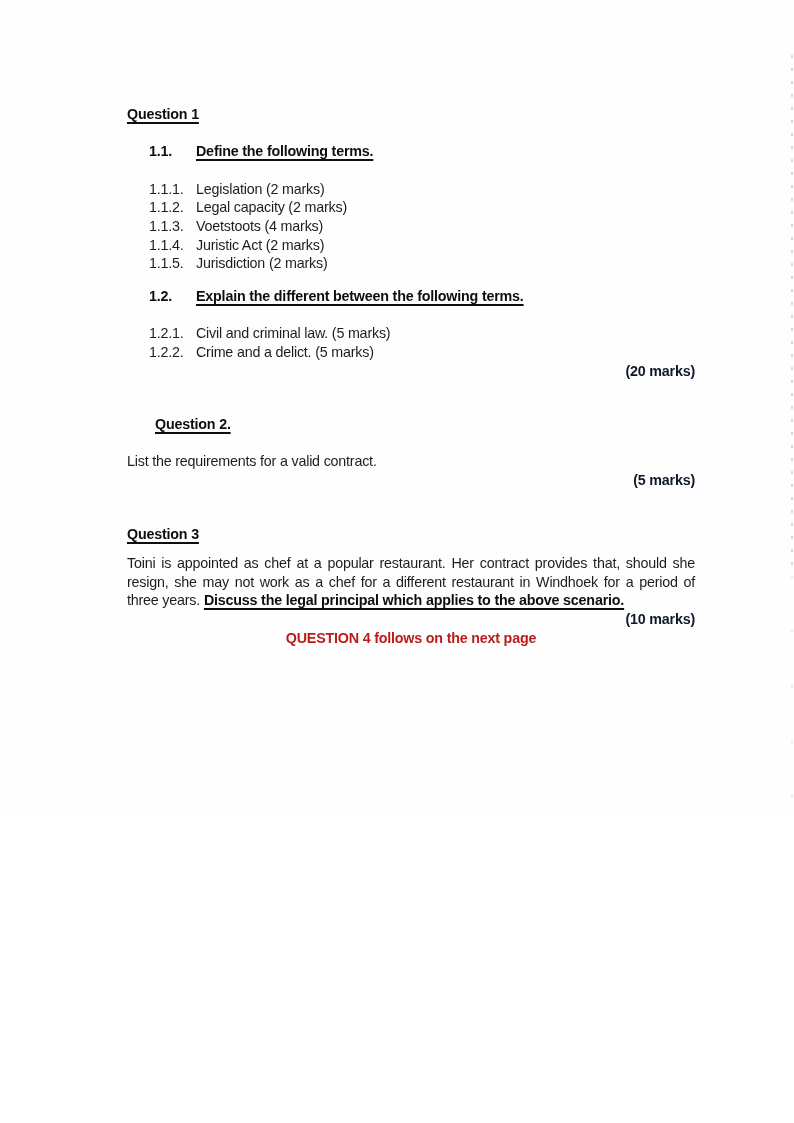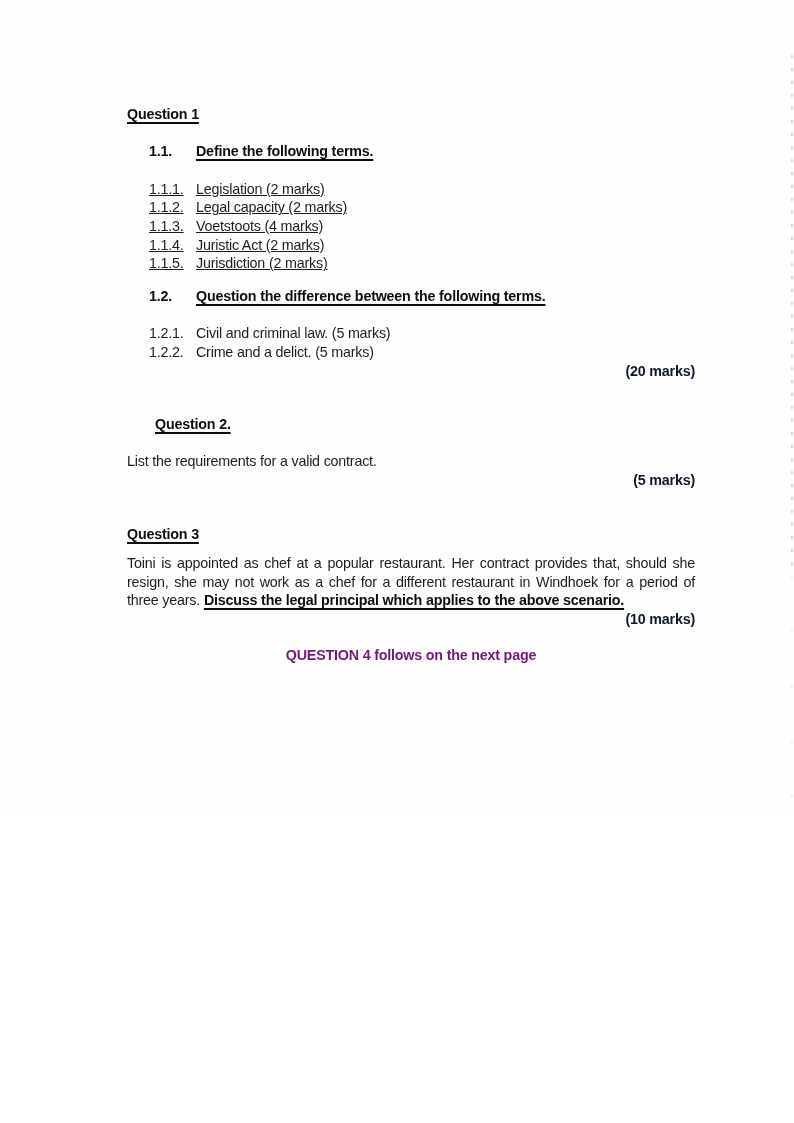--- a/index.html
+++ b/index.html
@@ -33,27 +33,27 @@
     font-weight: bold;
     color: #0e0e0e;
     text-decoration: underline;
     text-decoration-thickness: 1.5px;
     text-underline-offset: 3px;
   }
   .q-heading          { margin: 0 0 18.6px 0; }
   .row                { display: flex; margin-left: 22px; }
   .num                { width: 47px; flex: none; }
   .sub-row            { margin-bottom: 18.6px; }
-  .list-1             { margin-bottom: 14px; text-decoration: underline; }
+  .list-1             { margin-bottom: 14px; }
   .list-2             { margin-bottom: 0; }
   .marks              { text-align: right; font-weight: bold; color: #0f172a; }
   .q2-heading         { margin-top: 34px; margin-bottom: 18.6px; margin-left: 28px; }
   .q3-heading         { margin-top: 36px; margin-bottom: 10px; }
   .para               { text-align: justify; }
-  .footer-note        { margin-top: 17px; text-align: center; font-weight: bold; color: #701a75; }
+  .footer-note        { text-align: center; font-weight: bold; color: #b91c1c; }
   .page-number {
     position: absolute;
     left: 127px;
     top: 987px;
     width: 568px;
     text-align: center;
     font-size: 14.3px;
     color: #1d1d1d;
   }
   
@@ -115,21 +115,21 @@
         <span>Juristic Act (2 marks)</span>
       </div>
       <div class="row">
         <span class="num">1.1.5.</span>
         <span>Jurisdiction (2 marks)</span>
       </div>
     </div>
 
     <div class="row sub-row">
       <span class="num b">1.2.</span>
-      <span class="bu">Question the difference between the following terms.</span>
+      <span class="bu">Explain the different between the following terms.</span>
     </div>
 
     <div class="list-2">
       <div class="row">
         <span class="num">1.2.1.</span>
         <span>Civil and criminal law. (5 marks)</span>
       </div>
       <div class="row">
         <span class="num">1.2.2.</span>
         <span>Crime and a delict. (5 marks)</span>

